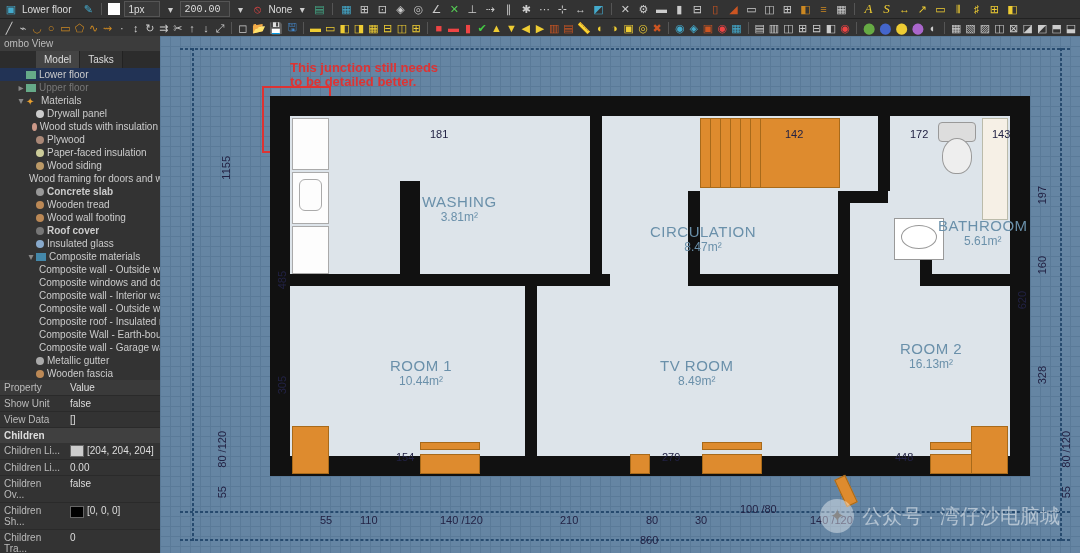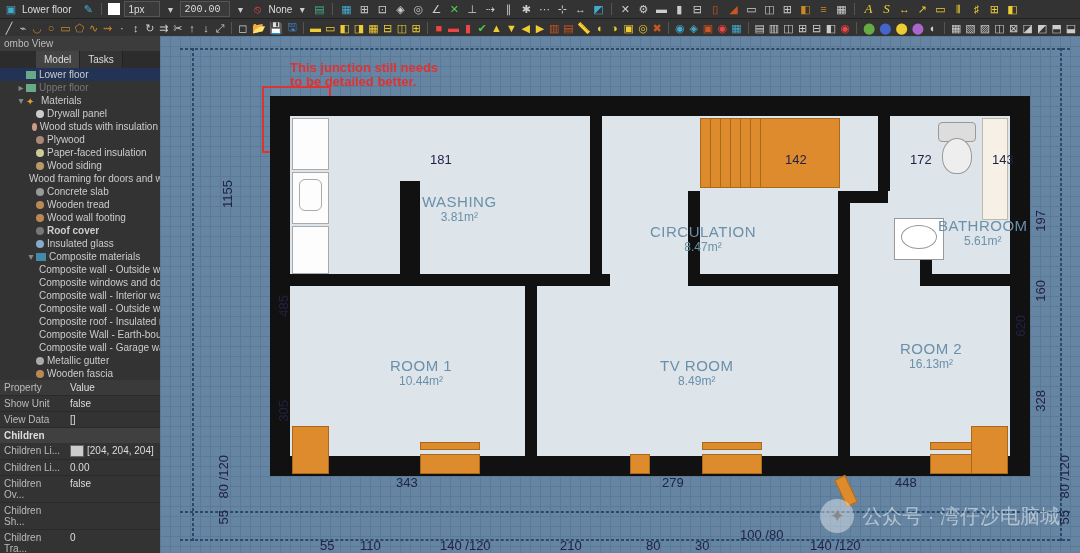--- a/index.html
+++ b/index.html
@@ -35,21 +35,21 @@
 .wall{position:absolute;background:#111;}
 .wallH{left:0;top:0;right:0;height:20px;background:#111;}
 .wallB{left:0;bottom:0;right:0;height:20px;background:#111;}
 .wallL{left:0;top:0;bottom:0;width:20px;background:#111;}
 .wallR{right:0;top:0;bottom:0;width:20px;background:#111;}
 .innerfloor{position:absolute;left:20px;right:20px;top:20px;bottom:20px;background:#dde4ea;}
 .iw{position:absolute;background:#111;}
 .lbl{position:absolute;color:#6a90aa;font-family:Impact,'Arial Narrow',sans-serif;text-align:center;line-height:1.1;}
 .lbl .nm{font-size:15px;letter-spacing:0.5px;}
 .lbl .ar{font-size:12px;}
-.dim{position:absolute;color:#224;font-size:13px;margin-top:24px;}
+.dim{position:absolute;color:#224;font-size:11px;}
 .dimv{writing-mode:vertical-rl;transform:rotate(180deg);}
 .opening{position:absolute;background:#de8b2e;border:1px solid #a86a1a;}
 .note{position:absolute;color:#d33;font-family:'Arial Narrow',Arial;font-weight:bold;font-size:13px;line-height:1.1;}
 .redbox{position:absolute;border:2px solid #d33;}
 .sinkappl{position:absolute;background:#fdfdfd;border:1px solid #aaa;}
 .watermark{position:absolute;right:20px;bottom:20px;font-size:20px;color:rgba(255,255,255,0.5);display:flex;align-items:center;gap:8px;white-space:nowrap;}
 .watermark .wx{width:34px;height:34px;border-radius:50%;background:rgba(255,255,255,0.4);display:flex;align-items:center;justify-content:center;font-size:18px;color:#888;}
 .swatch{display:inline-block;width:12px;height:10px;vertical-align:middle;margin-right:3px;}
 </style>
 </head>
@@ -236,21 +236,21 @@
       <div class="treeitem" style="padding-left: 26px;">
         <span class="tw"></span>
         <span class="ic" style="background:#b96;border-radius:50%;width:8px;height:8px"></span>
         <span>Wood siding</span>
       </div>
       <div class="treeitem" style="padding-left: 26px;">
         <span class="tw"></span>
         <span class="ic" style="background:#b85;border-radius:50%;width:8px;height:8px"></span>
         <span>Wood framing for doors and wind</span>
       </div>
-      <div class="treeitem" style="padding-left: 26px;">
+      <div class="treeitem" style="padding-left: 26px; font-weight: bold;">
         <span class="tw"></span>
         <span class="ic" style="background:#999;border-radius:50%;width:8px;height:8px"></span>
         <span>Concrete slab</span>
       </div>
       <div class="treeitem" style="padding-left: 26px;">
         <span class="tw"></span>
         <span class="ic" style="background:#b85;border-radius:50%;width:8px;height:8px"></span>
         <span>Wooden tread</span>
       </div>
       <div class="treeitem" style="padding-left: 26px;">
@@ -343,20 +343,21 @@
         <div class="proprow">
           <div class="k">Children Li...</div>
           <div class="v">0.00</div>
         </div>
         <div class="proprow">
           <div class="k">Children Ov...</div>
           <div class="v">false</div>
         </div>
         <div class="proprow">
           <div class="k">Children Sh...</div>
+          <div class="v"><span class="swatch" style="background:#000;border:1px solid #666"></span>[0, 0, 0]</div>
         </div>
         <div class="proprow">
           <div class="k">Children Tra...</div>
           <div class="v">0</div>
         </div>
       </div>
 
   </div>
 </div>
 
@@ -458,21 +459,21 @@
   <div class="dim dimv" style="right:32px;top:150px">197</div>
   <div class="dim dimv" style="right:32px;top:220px">160</div>
   <div class="dim dimv" style="right:52px;top:255px">620</div>
   <div class="dim dimv" style="right:32px;top:330px">328</div>
   <div class="dim dimv" style="right:8px;top:395px">80 /120</div>
   <div class="dim dimv" style="right:8px;top:450px">55</div>
   <div class="dim" style="left:270px;top:92px">181</div>
   <div class="dim" style="left:625px;top:92px">142</div>
   <div class="dim" style="left:750px;top:92px">172</div>
   <div class="dim" style="left:832px;top:92px">143</div>
-  <div class="dim" style="left:236px;top:415px">343</div>
+  <div class="dim" style="left:236px;top:415px">154</div>
   <div class="dim" style="left:502px;top:415px">279</div>
   <div class="dim" style="left:735px;top:415px">448</div>
   <div class="dim" style="left:200px;top:478px">110</div>
   <div class="dim" style="left:280px;top:478px">140 /120</div>
   <div class="dim" style="left:400px;top:478px">210</div>
   <div class="dim" style="left:486px;top:478px">80</div>
   <div class="dim" style="left:535px;top:478px">30</div>
   <div class="dim" style="left:580px;top:467px">100 /80</div>
   <div class="dim" style="left:650px;top:478px">140 /120</div>
   <div class="dim" style="left:160px;top:478px">55</div>

